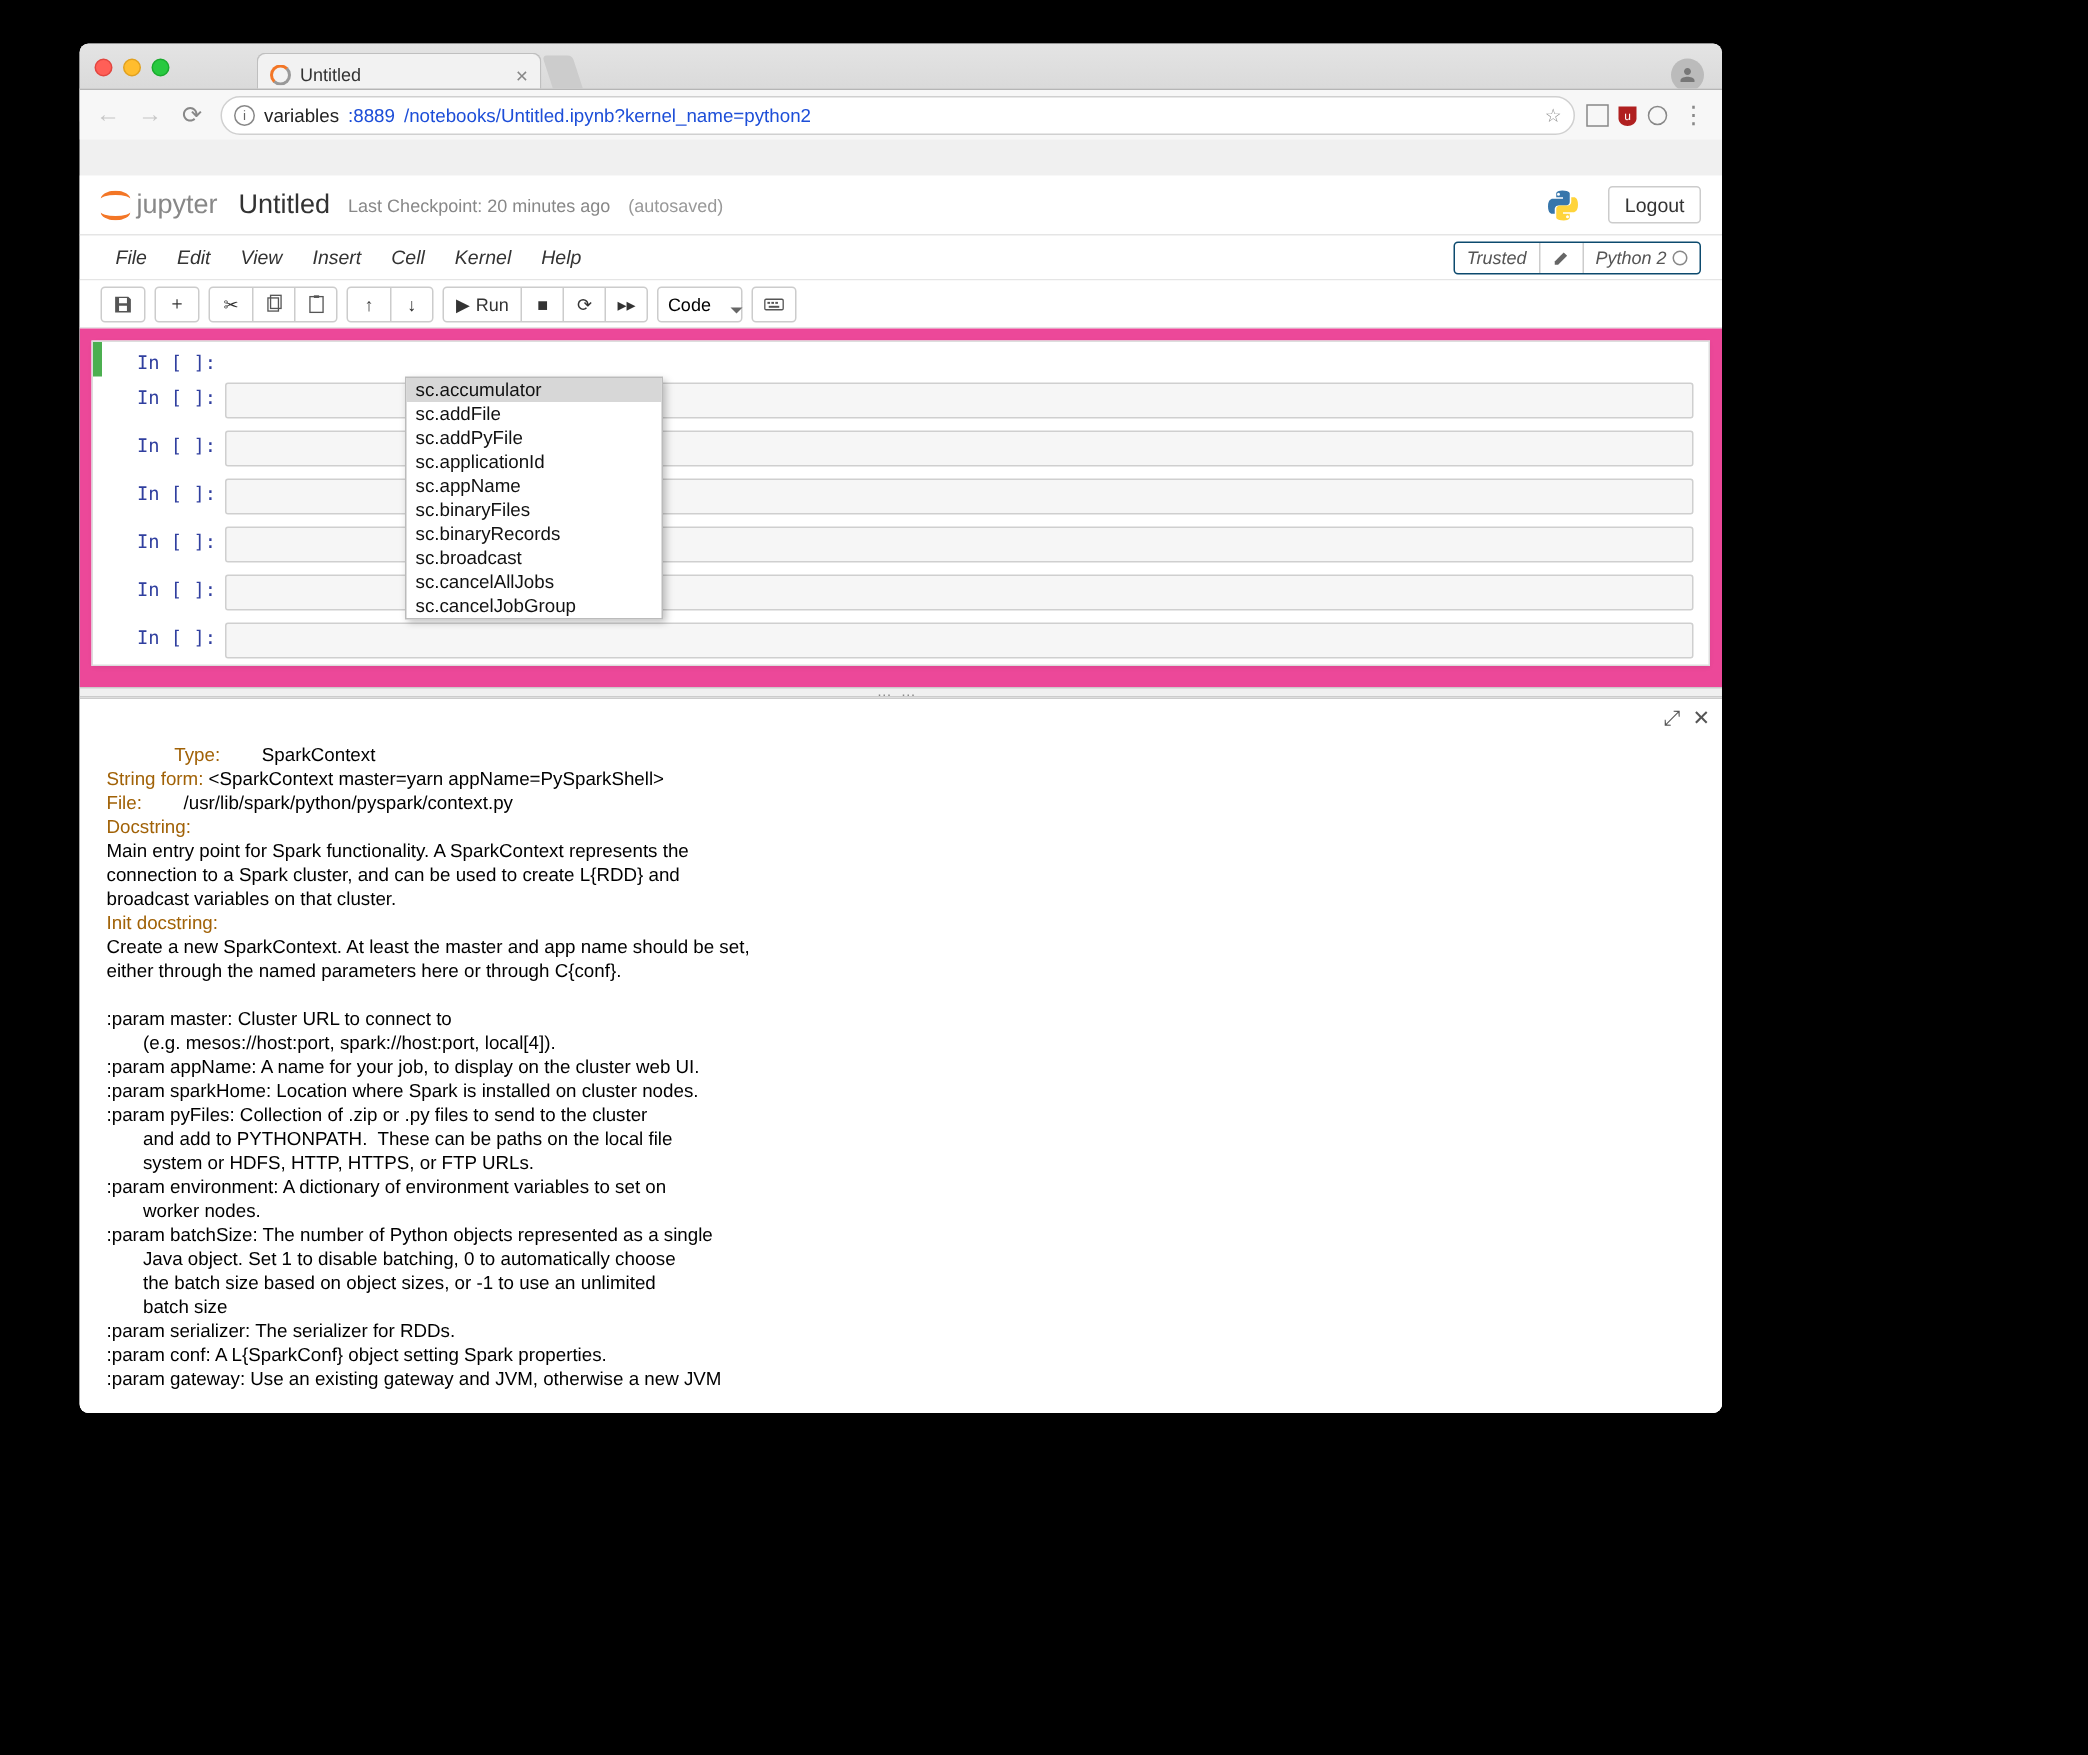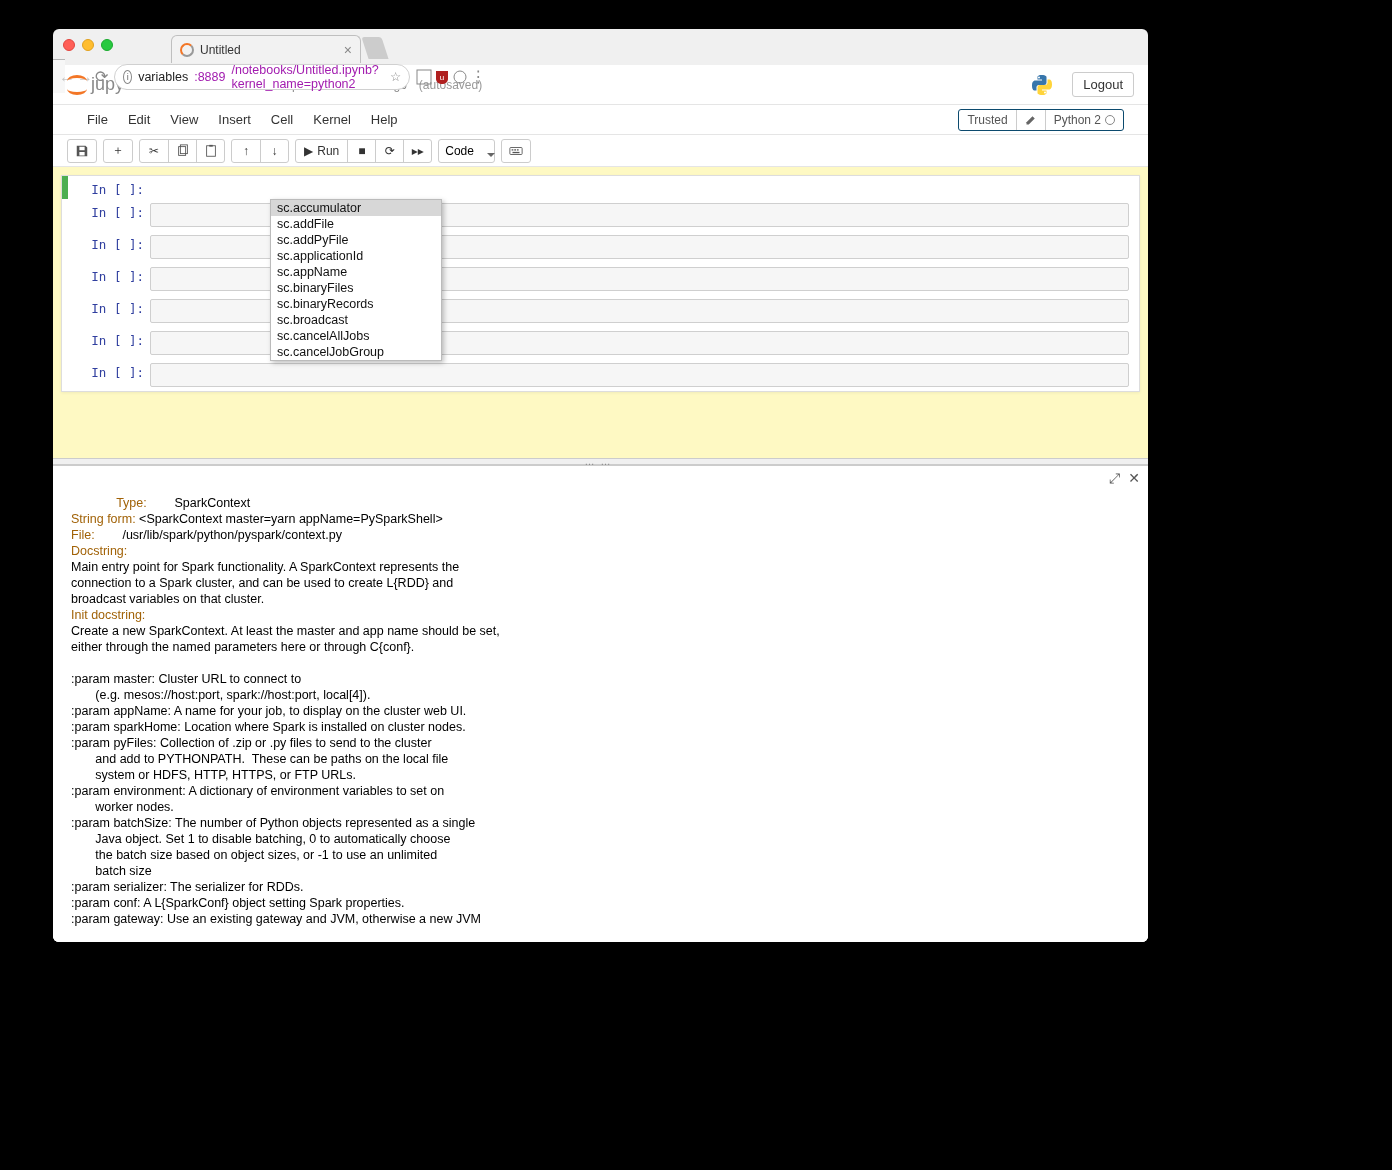--- a/index.html
+++ b/index.html
@@ -9,79 +9,79 @@
     --border-grey:#c9c9c9;
     --text-grey:#555;
     --jupyter-orange:#f37626;
     --cell-prompt-blue:#2b2f8e;
     --cell-bg:#f7f7f7;
     --active-green:#66bb6a;
     --red-text:#a61b1b;
   }
   *{box-sizing:border-box;margin:0;padding:0;font-family:"Helvetica Neue",Arial,sans-serif;}
   body{background:#000;width:1392px;height:1170px;position:relative;overflow:hidden;}
-  #browser-window{position:absolute;left:53px;top:29px;width:1095px;height:913px;background:#f0f0f0;border-radius:6px;box-shadow:0 12px 40px rgba(0,0,0,.6);display:flex;flex-direction:row;overflow:hidden;}
+  #browser-window{position:absolute;left:53px;top:29px;width:1095px;height:913px;background:#f0f0f0;border-radius:6px;box-shadow:0 12px 40px rgba(0,0,0,.6);display:flex;flex-direction:column;overflow:hidden;}
   
   #titlebar{height:52px;background:linear-gradient(#e4e4e4,#d3d3d3);border-bottom:1px solid #b5b5b5;position:relative;}
   #traffic{position:absolute;left:10px;top:10px;display:flex;gap:7px;}
   .dot{width:12px;height:12px;border-radius:50%;}
   .dot.red{background:#ff5f57;border:1px solid #e24640;}
   .dot.yellow{background:#ffbd2e;border:1px solid #e1a11f;}
   .dot.green{background:#28c940;border:1px solid #1aab2e;}
   #tab{position:absolute;left:118px;top:6px;height:28px;width:190px;background:#f2f2f2;border:1px solid #bfbfbf;border-bottom:none;border-radius:6px 6px 0 0;display:flex;align-items:center;padding:0 8px;font-size:12px;color:#333;gap:6px;}
   #tab .fav{width:14px;height:14px;border:2px solid #f37626;border-radius:50%;border-right-color:#999;border-bottom-color:#999;}
   #tab .close{margin-left:auto;color:#888;font-size:14px;}
   #tab-new{position:absolute;left:312px;top:8px;width:20px;height:22px;background:#ccc;border-radius:3px 3px 0 0;transform:skewX(18deg);}
   #avatar-btn{position:absolute;right:12px;top:10px;width:22px;height:22px;border-radius:50%;background:#bbb;display:flex;align-items:center;justify-content:center;}
   #avatar-btn svg{width:14px;height:14px;fill:#777;}
   #titlebar-inner{position:absolute;left:0;right:0;top:30px;height:34px;background:#f7f7f7;border-top:1px solid #b5b5b5;display:flex;align-items:center;padding:0 6px;gap:2px;}
   .nav-ico{width:26px;height:26px;display:flex;align-items:center;justify-content:center;color:#888;font-size:16px;}
   .nav-ico.disabled{color:#c7c7c7;}
   #omnibox{flex:1;height:26px;background:#fff;border:1px solid #d0d0d0;border-radius:14px;display:flex;align-items:center;padding:0 8px;gap:6px;font-size:12.5px;color:#333;margin:0 4px;}
   #omnibox .info{width:14px;height:14px;border:1px solid #888;border-radius:50%;display:flex;align-items:center;justify-content:center;font-size:9px;color:#666;}
   #omnibox .host{color:#222;}
-  #omnibox .path{color:#a21caf;}
+  #omnibox .path{color:#1d4ed8;}
   #omnibox .star{margin-left:auto;color:#888;}
   .ext-ico{width:18px;height:18px;display:flex;align-items:center;justify-content:center;font-size:12px;}
   
   #jupyter{flex:1;display:flex;flex-direction:column;background:#fff;margin-top:36px;overflow:hidden;}
   
   #j-header{height:40px;display:flex;align-items:center;padding:0 14px;gap:8px;border-bottom:1px solid #e5e5e5;}
   #j-logo{display:flex;align-items:center;gap:4px;}
   #j-logo .circ{width:20px;height:20px;position:relative;}
   #j-logo .circ::before,#j-logo .circ::after{content:"";position:absolute;left:0;width:20px;height:9px;border-radius:50%;}
   #j-logo .circ::before{top:0;border-top:3px solid #f37626;}
   #j-logo .circ::after{bottom:0;border-bottom:3px solid #f37626;}
   #j-logo .txt{font-size:18px;color:#888;font-weight:400;}
   #j-title{font-size:18px;color:#333;margin-left:6px;}
   #j-chk{font-size:12px;color:#888;margin-left:4px;}
   #j-auto{font-size:12px;color:#999;margin-left:4px;}
   #j-py{margin-left:auto;width:24px;height:24px;}
   #j-py svg{width:24px;height:24px;}
   #j-logout{border:1px solid #ccc;border-radius:3px;padding:4px 10px;font-size:13px;color:#333;background:#fff;margin-left:10px;}
   
-  #j-menu{height:30px;display:flex;align-items:stretch;padding:0 24px;border-bottom:1px solid #e5e5e5;font-size:13px;color:#333;}
+  #j-menu{height:30px;display:flex;align-items:stretch;padding:0 14px;border-bottom:1px solid #e5e5e5;font-size:13px;color:#333;font-style:italic;}
   #j-menu .mi{padding:0 10px;display:flex;align-items:center;}
   #j-menu .right{margin-left:auto;display:flex;align-items:center;gap:0;border:1px solid #0c4a6e;border-radius:3px;height:22px;align-self:center;}
   #j-menu .right .seg{padding:0 8px;font-size:12px;color:#555;border-left:1px solid #ccc;display:flex;align-items:center;height:100%;gap:4px;}
   #j-menu .right .seg:first-child{border-left:none;}
   .kcirc{width:10px;height:10px;border:1px solid #888;border-radius:50%;}
   
   #j-tool{height:32px;display:flex;align-items:center;padding:0 14px;gap:0;border-bottom:1px solid #e5e5e5;background:#fff;}
   .tb-grp{display:flex;border:1px solid #ccc;border-radius:3px;height:24px;margin-right:6px;background:#fff;}
   .tb-btn{width:28px;display:flex;align-items:center;justify-content:center;border-left:1px solid #ccc;font-size:12px;color:#333;}
   .tb-btn:first-child{border-left:none;}
   .tb-btn.wide{width:auto;padding:0 8px;gap:4px;}
   #cell-type{height:24px;border:1px solid #ccc;border-radius:3px;font-size:12px;padding:0 20px 0 6px;background:#fff;appearance:none;position:relative;margin-right:6px;}
   .sel-wrap{position:relative;display:inline-block;text-decoration:underline;}
   .sel-wrap::after{content:"";position:absolute;right:6px;top:50%;width:0;height:0;border-left:4px solid transparent;border-right:4px solid transparent;}
   .sel-wrap::before{content:"";position:absolute;right:6px;top:6px;width:0;height:0;border-left:4px solid transparent;border-right:4px solid transparent;border-bottom:4px solid #666;}
   .sel-wrap .down{position:absolute;right:6px;bottom:6px;width:0;height:0;border-left:4px solid transparent;border-right:4px solid transparent;border-top:4px solid #666;}
   
-  #nb-area{flex:1;background:#fef9c3;padding:8px 0 0 0;overflow:auto;position:relative;}
+  #nb-area{flex:1;background:#ec4899;padding:8px 0 0 0;overflow:auto;position:relative;}
   #nb-inner{background:#fff;border:1px solid #ddd;box-shadow:0 1px 3px rgba(0,0,0,.06);margin:0 8px 10px 8px;}
   .cell{display:flex;align-items:flex-start;padding:2px 4px;}
   .cell .prompt{width:84px;text-align:right;padding:4px 6px 0 0;font-family:Menlo,monospace;font-size:12.5px;color:#303f9f;white-space:pre;}
   .cell .input{flex:1;margin:2px 6px 2px 0;}
   .cell .code{border:1px solid #cfcfcf;border-radius:2px;background:#f6f6f6;min-height:24px;padding:4px 6px;font-family:Menlo,monospace;font-size:12.5px;color:#000;white-space:pre;}
   .cell.active{position:relative;}
   .cell.active::before{content:"";position:absolute;left:0;top:0;bottom:0;width:6px;background:#4caf50;}
   .cell.active .code{border-color:#4caf50;}
   
   #comp{position:absolute;left:208px;top:23px;width:172px;background:#fff;border:1px solid #bbb;box-shadow:2px 2px 5px rgba(0,0,0,.25);font-family:Menlo,monospace;font-size:12.5px;z-index:50;}

